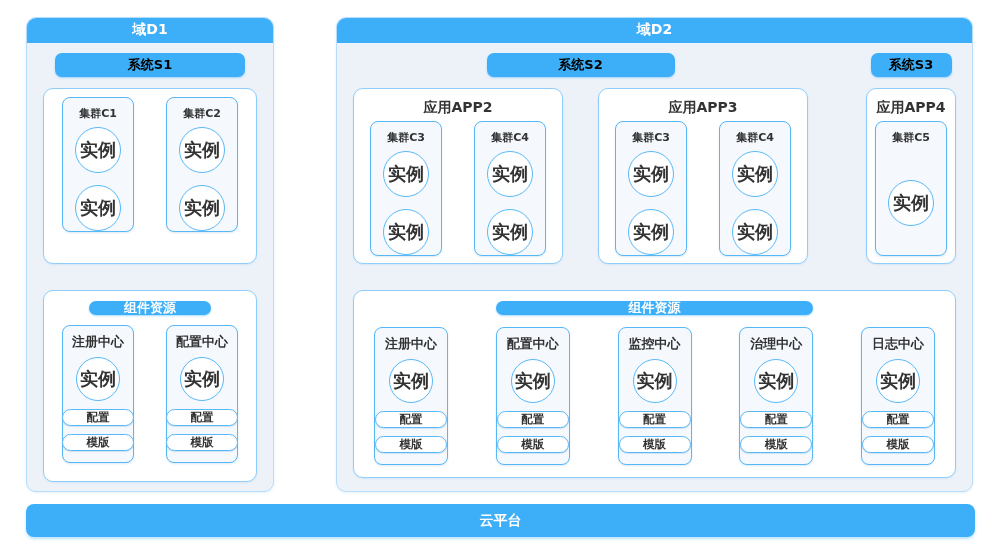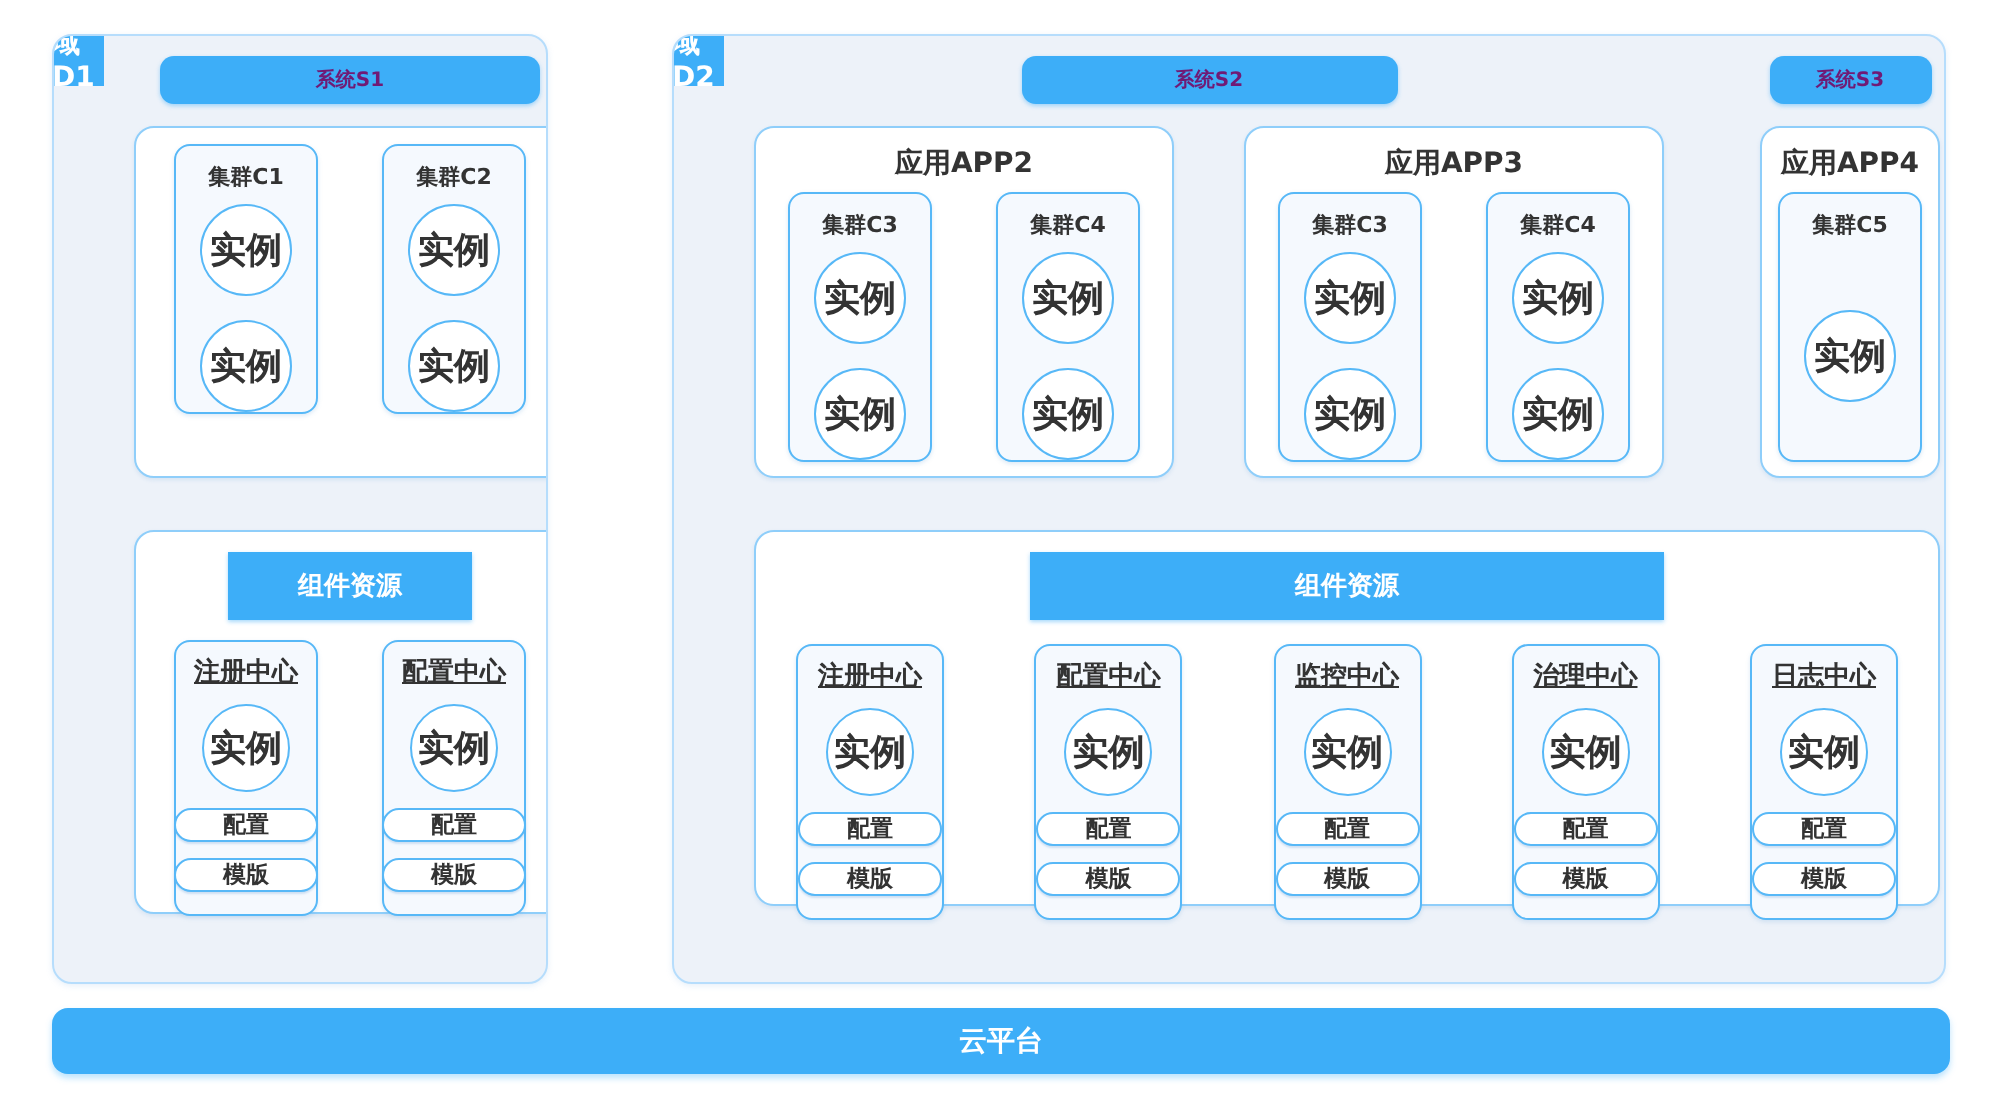--- a/index.html
+++ b/index.html
@@ -13,21 +13,21 @@
     overflow: hidden;
   }
 
   
   .domain {
     position: absolute; top: 17px; height: 475px;
     background: #EDF2F9;
     border: 1px solid #B6DDFC;
     border-radius: 10px;
     overflow: hidden;
-    display: flex; flex-direction: row;
+    display: flex; flex-direction: column;
     box-shadow: 0 1px 3px rgba(120,170,220,.18);
   }
   #d1 { left: 26px;  width: 248px; }
   #d2 { left: 336px; width: 637px; }
 
   .domain-header {
     height: 26px; flex: 0 0 26px;
     margin: -1px -1px 0 -1px;
     background: #3DAEF8;
     color: #fff; font-size: 14px;
@@ -37,21 +37,21 @@
     flex: 1;
     padding: 10px 16px 10px;
     display: flex; flex-direction: column;
   }
 
   
   .sys-badge {
     height: 24px;
     background: #3DAEF8;
     border-radius: 7px;
-    color: #701a75; font-size: 10px;
+    color: #000000; font-size: 13px;
     display: flex; align-items: center; justify-content: center;
     margin: 0 auto 11px auto;
     box-shadow: 0 1px 2px rgba(61,174,248,.45);
   }
 
   
   .d2-top { display: flex; justify-content: space-between; gap: 48px; }
   .sys-group { display: flex; flex-direction: column; }
   .apps-row { display: flex; gap: 35px; }
   .app-box {
@@ -97,42 +97,42 @@
     background: #ffffff;
     border: 1.5px solid #8FCEFA;
     border-radius: 10px;
     margin-top: 26px;
     padding-top: 10px;
     box-shadow: 0 1px 2px rgba(120,170,220,.2);
   }
   #d1 .components-box { height: 192px; }
   #d2 .components-box { height: 188px; }
   .comp-badge {
-    height: 34px;
+    height: 14px;
     background: #3DAEF8;
-    border-radius: 0;
+    border-radius: 10px;
     color: #fff; font-size: 13px;
     display: flex; align-items: center; justify-content: center;
     margin: 0 auto;
     box-shadow: 0 1px 2px rgba(61,174,248,.45);
   }
   .centers-row { display: flex; justify-content: center; gap: 32px; margin-top: 10px; }
   #d2 .centers-row { justify-content: space-between; gap: 0; padding: 0 20px; margin-top: 12px; }
 
   .center-box {
     width: 72px; height: 138px;
     background: #F5F9FE;
     border: 1.5px solid #57B8F7;
     border-radius: 8px;
     display: flex; flex-direction: column; align-items: center;
     padding-top: 7px;
     box-shadow: 0 1px 2px rgba(120,170,220,.25);
   }
   #d2 .center-box { width: 74px; }
-  .center-title { font-size: 13px; height: 20px; line-height: 17px; text-decoration: underline; }
+  .center-title { font-size: 13px; height: 20px; line-height: 17px; }
   .center-box .inst { width: 44px; height: 44px; margin-top: 4px; flex: 0 0 auto; }
   .pill {
     width: 72px; height: 17px;
     background: #fff;
     border: 1.5px solid #57B8F7;
     border-radius: 9px;
     font-size: 11.5px;
     display: flex; align-items: center; justify-content: center;
     margin-top: 8px;
     box-shadow: 0 1px 1px rgba(120,170,220,.3);

